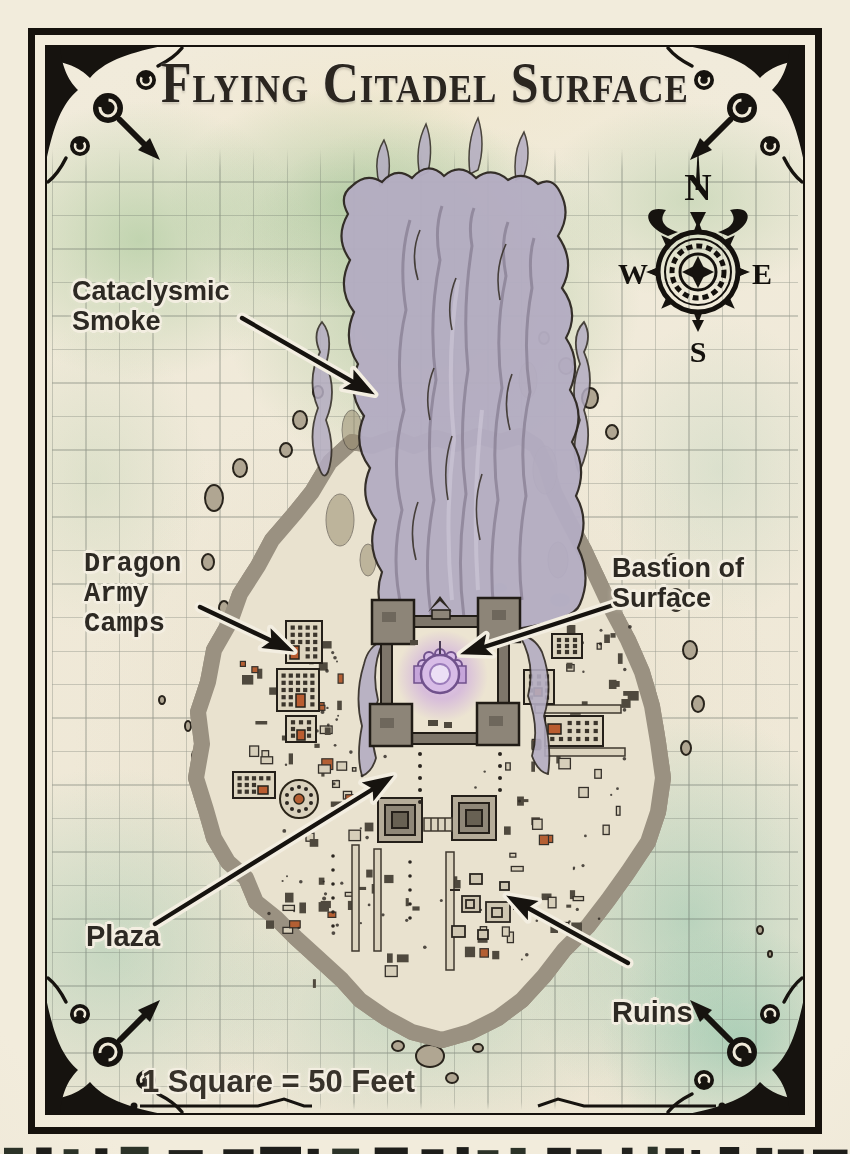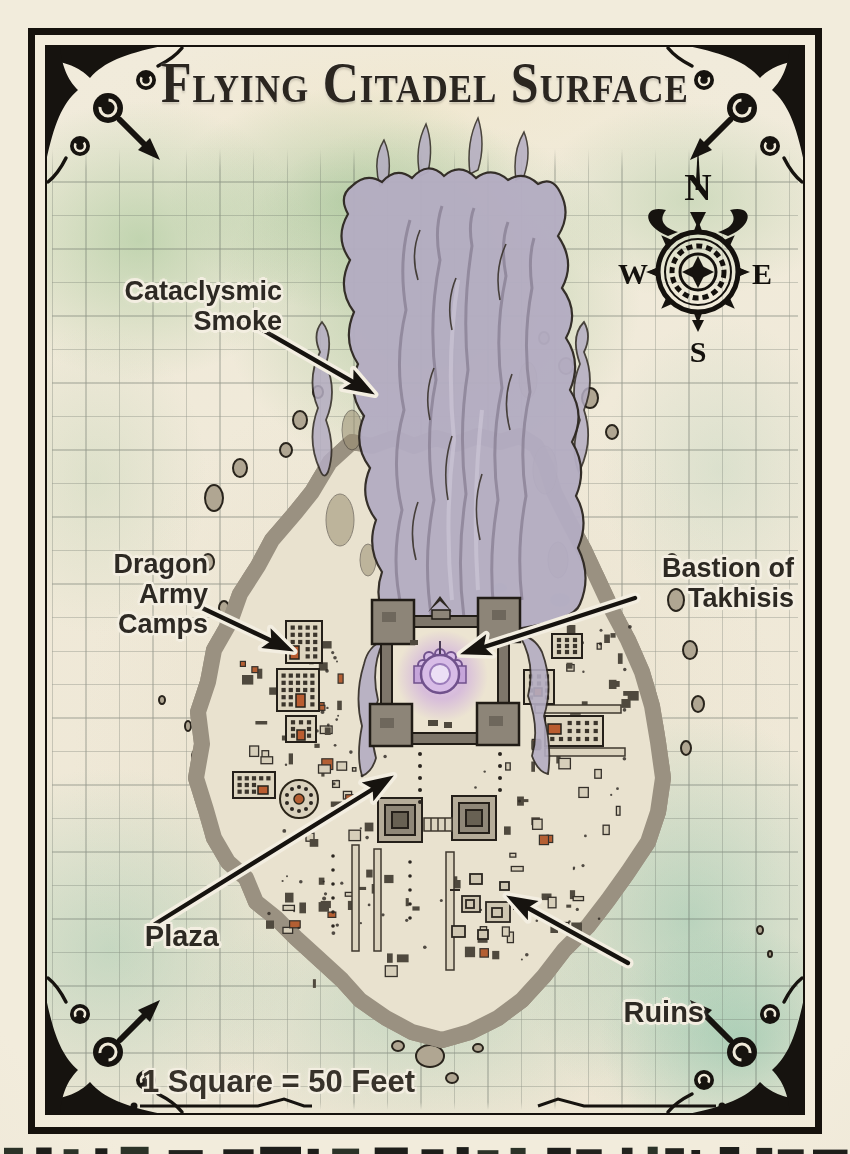--- a/index.html
+++ b/index.html
@@ -25,27 +25,27 @@
     background-image:
       repeating-linear-gradient(to right, rgba(92,100,92,.45) 0 1.2px, transparent 1.2px 33.5px),
       repeating-linear-gradient(to bottom, rgba(92,100,92,.45) 0 1.2px, transparent 1.2px 33.5px);
     -webkit-mask-image:linear-gradient(to bottom, transparent 0, #000 22px, #000 calc(100% - 8px), transparent);
     mask-image:linear-gradient(to bottom, transparent 0, #000 22px, #000 calc(100% - 8px), transparent);}
   svg.layer{position:absolute;left:0;top:0;width:850px;height:1154px;}
   .title{position:absolute;left:0;right:0;top:58px;text-align:center;
     font-family:"Liberation Serif",serif;font-weight:700;font-size:50px;line-height:1;
     font-variant:small-caps;letter-spacing:1px;color:#2b2620;transform:scaleY(1.12);
     text-shadow:0 0 2px rgba(255,255,255,.7), 0 2px 2px rgba(60,50,30,.25);}
-  .lbl{position:absolute;font-weight:600;font-size:27px;line-height:1.12;color:#2d2923;text-align:right;
+  .lbl{position:absolute;font-weight:600;font-size:27px;line-height:1.12;color:#2d2923;text-align:left;
     text-shadow:-2px -2px 0 #f3eee1,2px -2px 0 #f3eee1,-2px 2px 0 #f3eee1,2px 2px 0 #f3eee1,
       0 -2.6px 0 #f3eee1,0 2.6px 0 #f3eee1,-2.6px 0 0 #f3eee1,2.6px 0 0 #f3eee1,0 0 7px #f3eee1;}
   .lbl-smoke{left:72px;top:276px;width:210px;}
-  .lbl-camps{left:84px;top:549px;width:124px;}
+  .lbl-camps{left:84px;top:549px;width:124px;font-family:Liberation Mono, monospace;}
   .lbl-bastion{left:612px;top:553px;width:182px;}
-  .lbl-plaza{left:86px;top:920px;width:86px;font-size:29px;padding-left:47px;}
+  .lbl-plaza{left:86px;top:920px;width:86px;font-size:29px;}
   .lbl-ruins{left:612px;top:996px;width:92px;font-size:29px;}
   .scale-note{position:absolute;left:142px;top:1064px;font-weight:700;font-size:31px;color:#37322a;white-space:nowrap;
     text-shadow:-2px -2px 0 #f3eee1,2px -2px 0 #f3eee1,-2px 2px 0 #f3eee1,2px 2px 0 #f3eee1,0 0 6px #f3eee1;}
   
   .ink{fill:#16130f;}
   .ac{stroke:#f3eee1;stroke-width:11;stroke-linecap:round;}
   .as{stroke:#16130f;stroke-width:4.4;stroke-linecap:round;}
   .hc{fill:#f3eee1;stroke:#f3eee1;stroke-width:7;stroke-linejoin:round;}
   .hs{fill:#16130f;}
   .ctext{font-family:"Liberation Serif",serif;font-weight:700;fill:#14110d;text-anchor:middle;}
@@ -689,17 +689,17 @@
         <rect x="719.8" y="1147.0" width="19.4" height="7.0" fill="#1e1e1a"></rect>
         <rect x="756.3" y="1147.9" width="15.9" height="6.1" fill="#23231e"></rect>
         <rect x="777.8" y="1149.4" width="25.9" height="4.6" fill="#23231e"></rect>
         <rect x="813.0" y="1149.6" width="34.5" height="4.4" fill="#1e1e1a"></rect>
       </g>
   </svg>
 
   <div class="title">Flying Citadel Surface</div>
   <div class="lbl lbl-smoke">Cataclysmic Smoke</div>
   <div class="lbl lbl-camps">Dragon Army Camps</div>
-  <div class="lbl lbl-bastion">Bastion of Takhisis</div>
+  <div class="lbl lbl-bastion">Bastion of Surface</div>
   <div class="lbl lbl-plaza">Plaza</div>
   <div class="lbl lbl-ruins">Ruins</div>
   <div class="scale-note">1 Square = 50 Feet</div>
 </div>
 
 </body></html>

